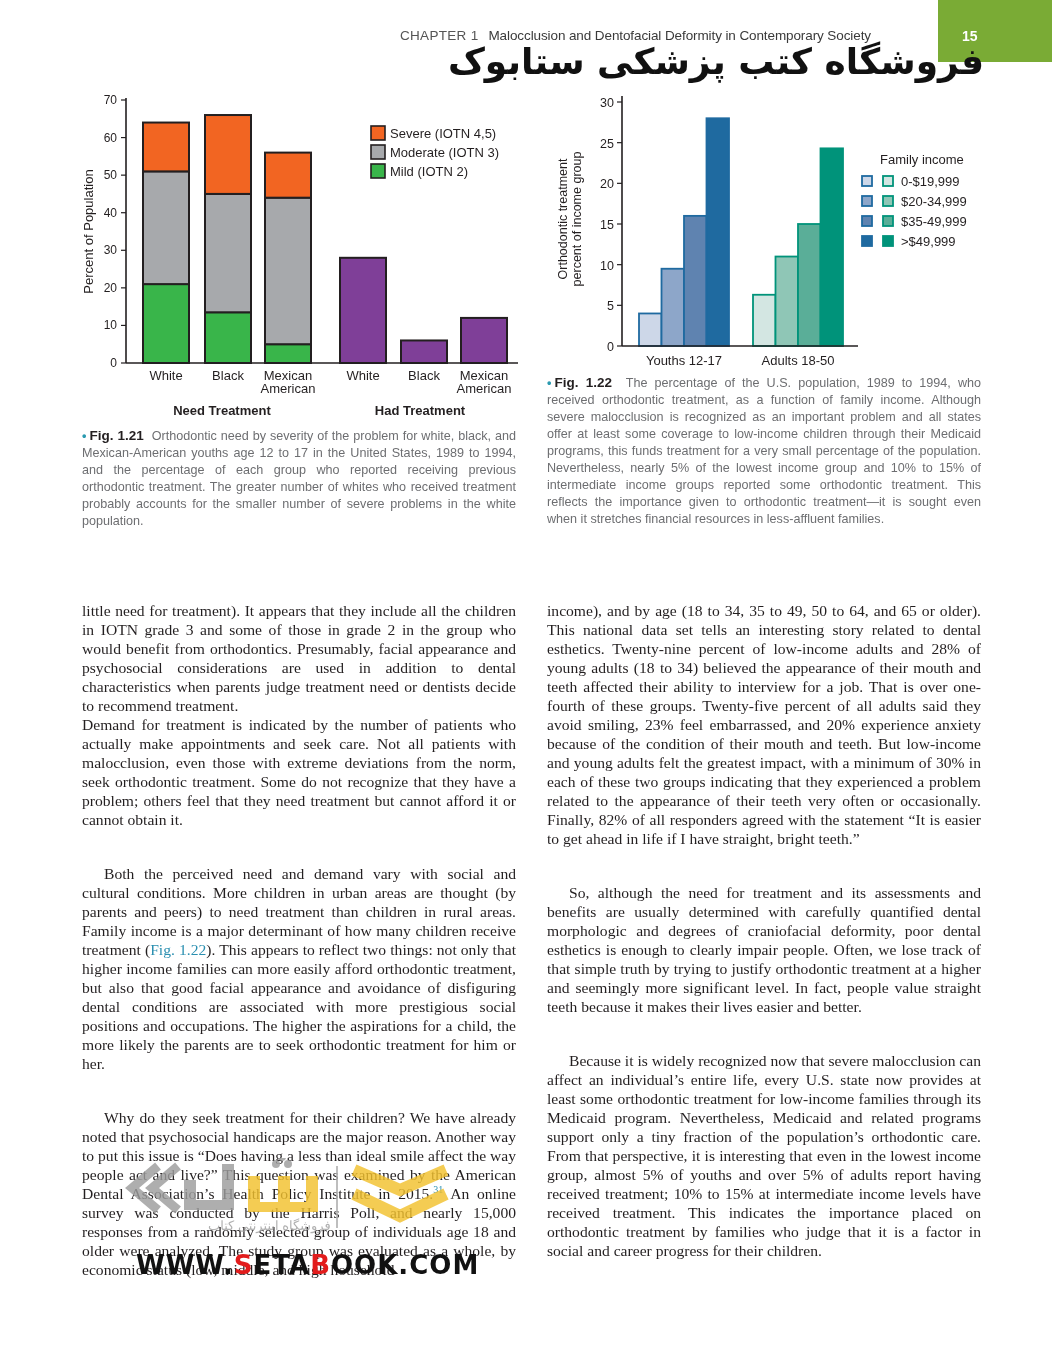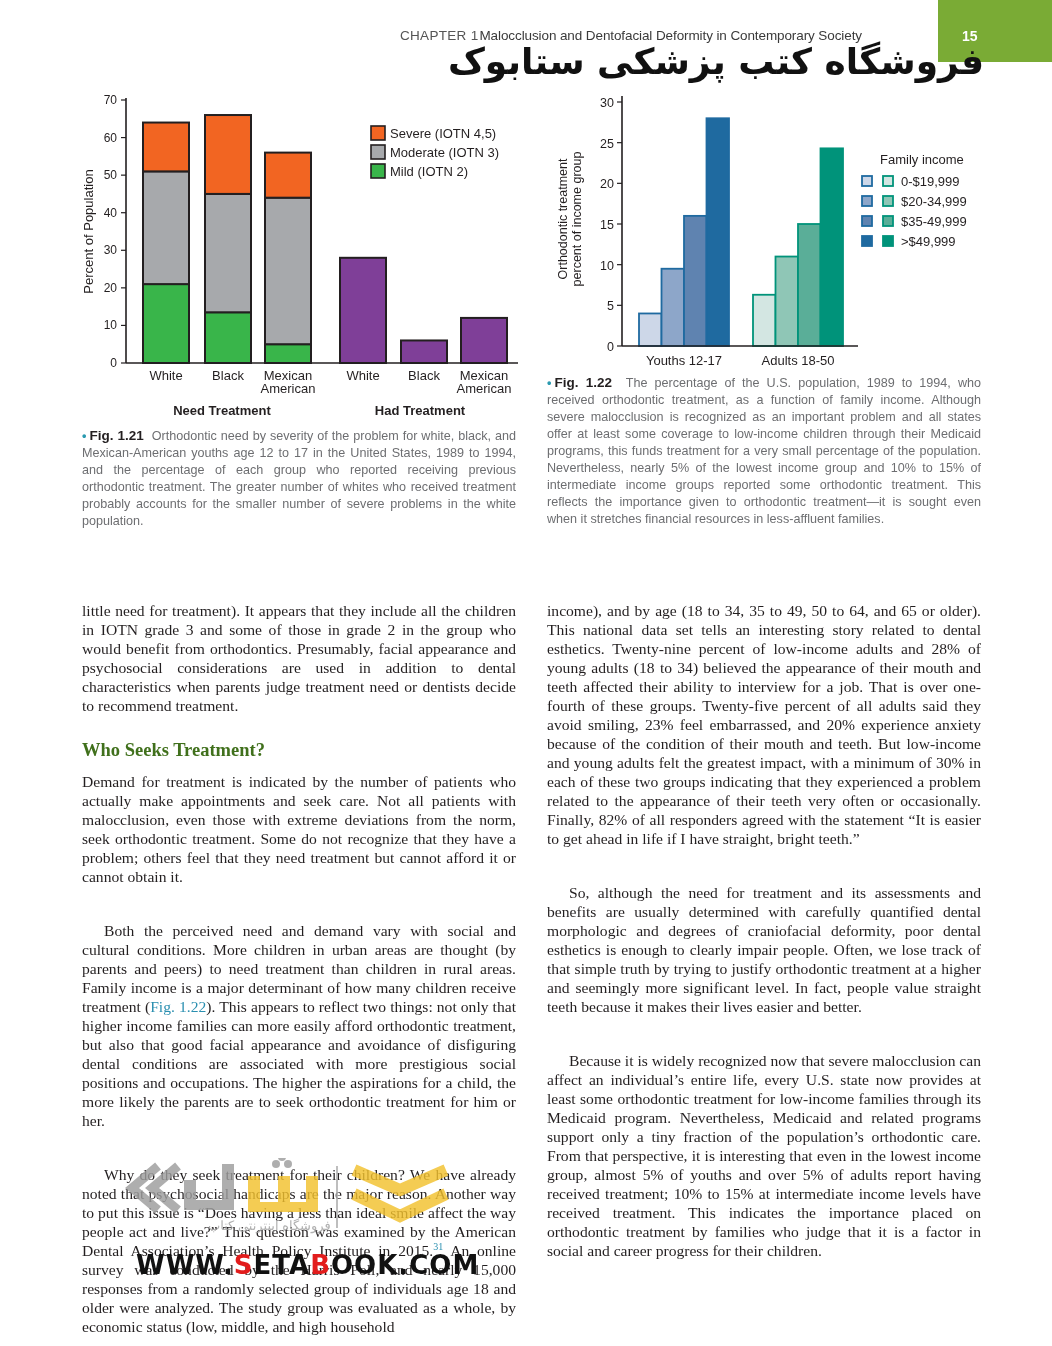--- a/index.html
+++ b/index.html
@@ -1,18 +1,18 @@
 <!DOCTYPE html>
 <html><head>
 <meta charset="utf-8">
 <style>
   html, body { margin:0; padding:0; background:#fff; }
   body { width:1052px; height:1346px; position:relative; overflow:hidden; font-family:"Liberation Serif", serif; color:#231f20; }
   .header { position:absolute; left:400px; top:28px; font-family:"Liberation Sans", sans-serif; font-size:13.5px; color:#3a3a3a; white-space:nowrap; letter-spacing:-0.1px; }
-  .header .chap { color:#555; margin-right:1px; letter-spacing:0.3px; }
+  .header .chap { color:#555; margin-right:10px; letter-spacing:0.3px; }
   .page-tab { position:absolute; left:938px; top:0; width:114px; height:62px; background:#7aab35; }
   .page-num { position:absolute; left:962px; top:28px; color:#fff; font-family:"Liberation Sans", sans-serif; font-size:14px; font-weight:bold; }
   .wm-fa { position:absolute; right:68px; top:40px; font-family:"DejaVu Sans", sans-serif; font-size:36px; font-weight:bold; color:#111; direction:rtl; white-space:nowrap; line-height:44px;text-align:right; }
 
   .chart1 { position:absolute; left:78px; top:88px; width:450px; height:340px; }
   .chart2 { position:absolute; left:545px; top:88px; width:440px; height:285px; }
   svg text { font-family:"Liberation Sans", sans-serif; }
 
   .caption { position:absolute; font-family:"Liberation Sans", sans-serif; font-size:12.6px; line-height:17px; color:#6d6e71; text-align:justify; }
   .caption .fig { color:#231f20; font-weight:bold; font-size:13.5px; }
@@ -156,21 +156,20 @@
 
 <div class="caption cap1">
   <span class="dot">•</span><span class="fig">Fig. 1.21</span>&nbsp; <span>Orthodontic need by severity of the problem for white, black, and Mexican-American youths age 12 to 17 in the United States, 1989 to 1994, and the percentage of each group who reported receiving previous orthodontic treatment. The greater number of whites who received treatment probably accounts for the smaller number of severe problems in the white population.</span>
 </div>
 <div class="caption cap2">
   <span class="dot">•</span><span class="fig">Fig. 1.22</span>&nbsp; <span>The percentage of the U.S. population, 1989 to 1994, who received orthodontic treatment, as a function of family income. Although severe malocclusion is recognized as an important problem and all states offer at least some coverage to low-income children through their Medicaid programs, this funds treatment for a very small percentage of the population. Nevertheless, nearly 5% of the lowest income group and 10% to 15% of intermediate income groups reported some orthodontic treatment. This reflects the importance given to orthodontic treatment—it is sought even when it stretches financial resources in less-affluent families.</span>
 </div>
 
 <div class="col colL">
   <p>little need for treatment). It appears that they include all the children in IOTN grade 3 and some of those in grade 2 in the group who would benefit from orthodontics. Presumably, facial appearance and psychosocial considerations are used in addition to dental characteristics when parents judge treatment need or dentists decide to recommend treatment.</p>
-  <p class="heading">Who Seeks Treatment?</p>
   <p>Demand for treatment is indicated by the number of patients who actually make appointments and seek care. Not all patients with malocclusion, even those with extreme deviations from the norm, seek orthodontic treatment. Some do not recognize that they have a problem; others feel that they need treatment but cannot afford it or cannot obtain it.</p>
   <p class="ind"><span>Both the perceived need and demand vary with social and cultural conditions. More children in urban areas are thought (by parents and peers) to need treatment than children in rural areas. Family income is a major determinant of how many children receive treatment (</span><span class="link">Fig. 1.22</span><span>). This appears to reflect two things: not only that higher income families can more easily afford orthodontic treatment, but also that good facial appearance and avoidance of disfiguring dental conditions are associated with more prestigious social positions and occupations. The higher the aspirations for a child, the more likely the parents are to seek orthodontic treatment for him or her.</span></p>
   <p class="ind"><span>Why do they seek treatment for their children? We have already noted that psychosocial handicaps are the major reason. Another way to put this issue is “Does having a less than ideal smile affect the way people act and live?” This question was examined by the American Dental Association’s Health Policy Institute in 2015.</span><sup>31</sup><span> An online survey was conducted by the Harris Poll, and nearly 15,000 responses from a randomly selected group of individuals age 18 and older were analyzed. The study group was evaluated as a whole, by economic status (low, middle, and high household</span></p>
 </div>
 
 <div class="col colR">
   <p>income), and by age (18 to 34, 35 to 49, 50 to 64, and 65 or older). This national data set tells an interesting story related to dental esthetics. Twenty-nine percent of low-income adults and 28% of young adults (18 to 34) believed the appearance of their mouth and teeth affected their ability to interview for a job. That is over one-fourth of these groups. Twenty-five percent of all adults said they avoid smiling, 23% feel embarrassed, and 20% experience anxiety because of the condition of their mouth and teeth. But low-income and young adults felt the greatest impact, with a minimum of 30% in each of these two groups indicating that they experienced a problem related to the appearance of their teeth very often or occasionally. Finally, 82% of all responders agreed with the statement “It is easier to get ahead in life if I have straight, bright teeth.”</p>
   <p class="ind">So, although the need for treatment and its assessments and benefits are usually determined with carefully quantified dental morphologic and degrees of craniofacial deformity, poor dental esthetics is enough to clearly impair people. Often, we lose track of that simple truth by trying to justify orthodontic treatment at a higher and seemingly more significant level. In fact, people value straight teeth because it makes their lives easier and better.</p>
   <p class="ind">Because it is widely recognized now that severe malocclusion can affect an individual’s entire life, every U.S. state now provides at least some orthodontic treatment for low-income families through its Medicaid program. Nevertheless, Medicaid and related programs support only a tiny fraction of the population’s orthodontic care. From that perspective, it is interesting that even in the lowest income group, almost 5% of youths and over 5% of adults report having received treatment; 10% to 15% at intermediate income levels have received treatment. This indicates the importance placed on orthodontic treatment by families who judge that it is a factor in social and career progress for their children.</p>
 </div>

